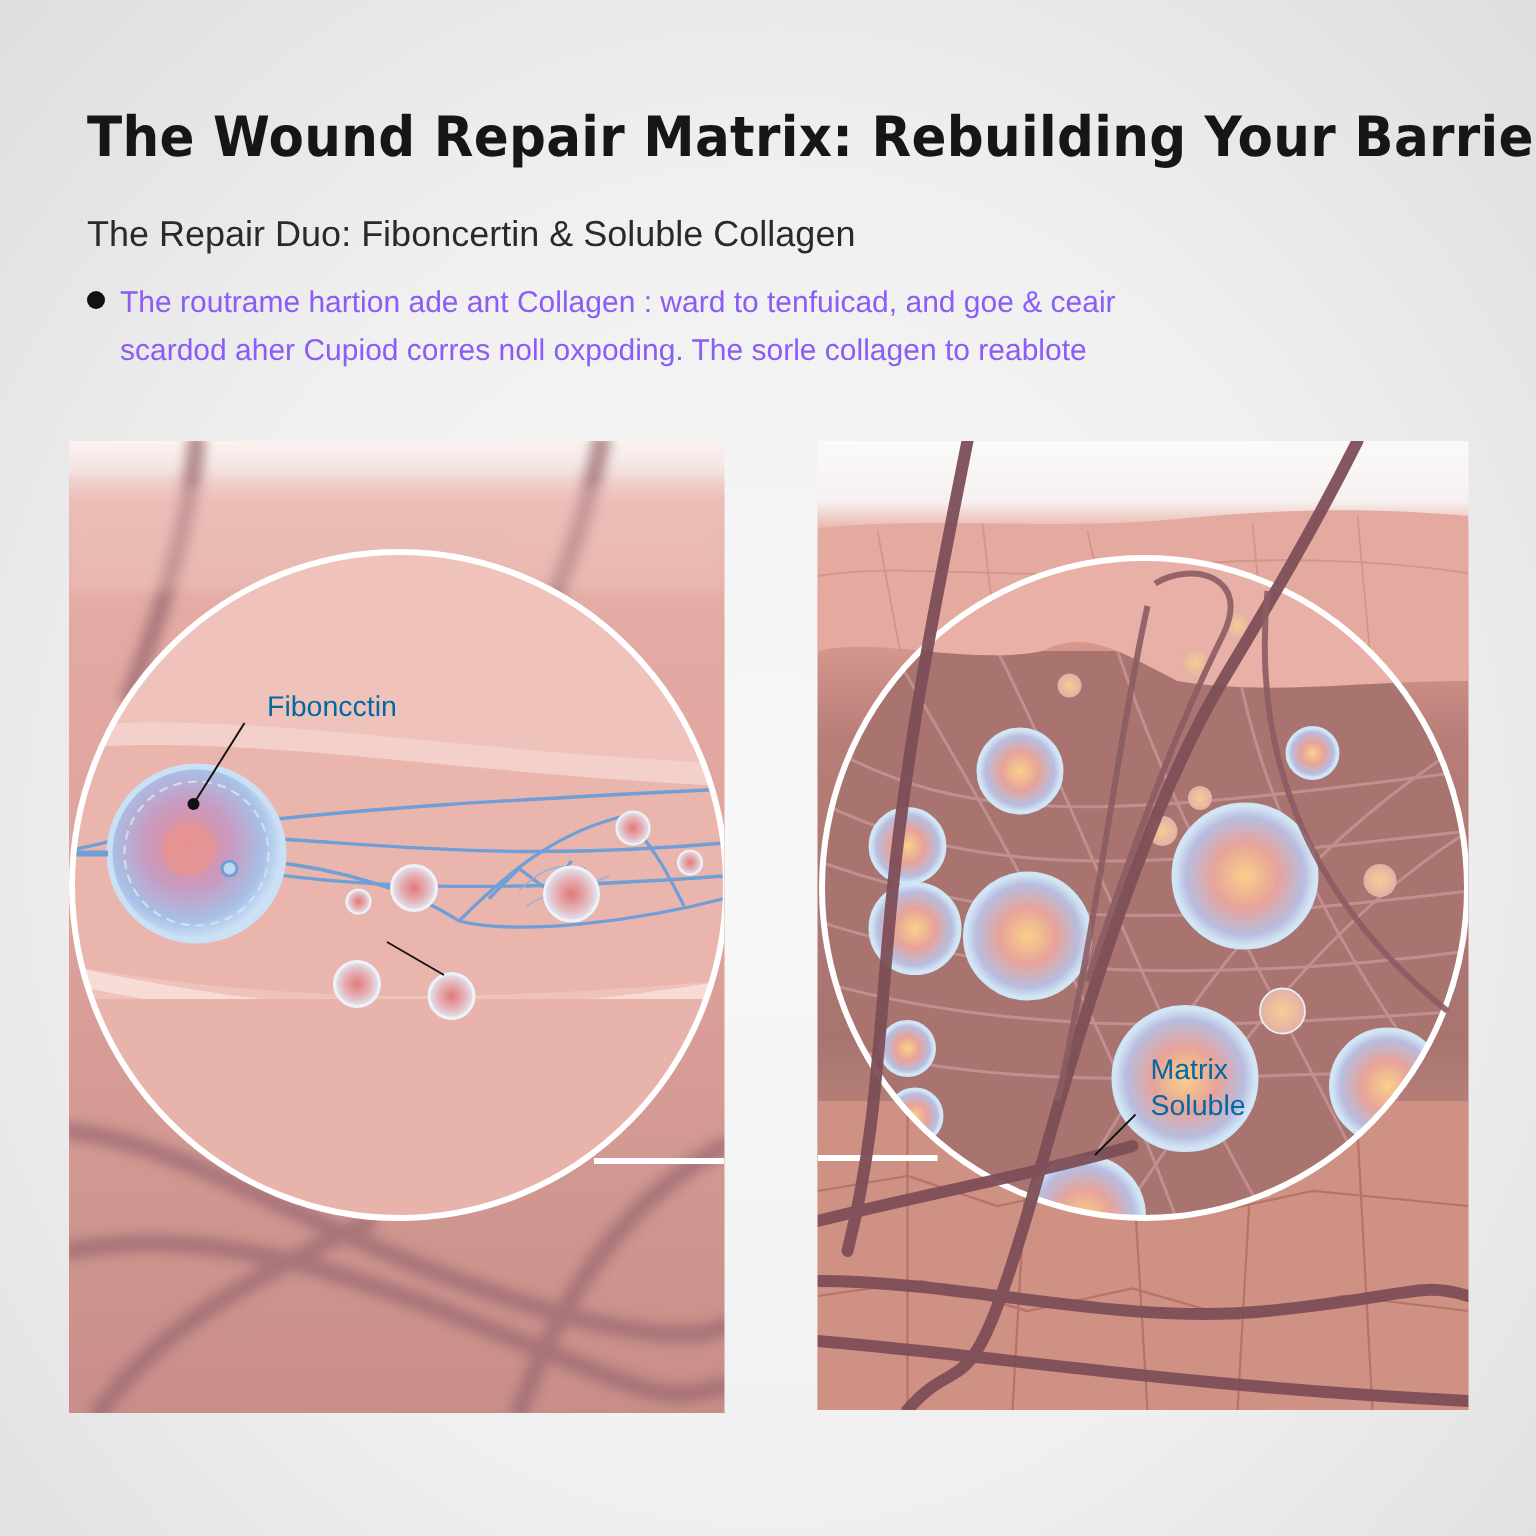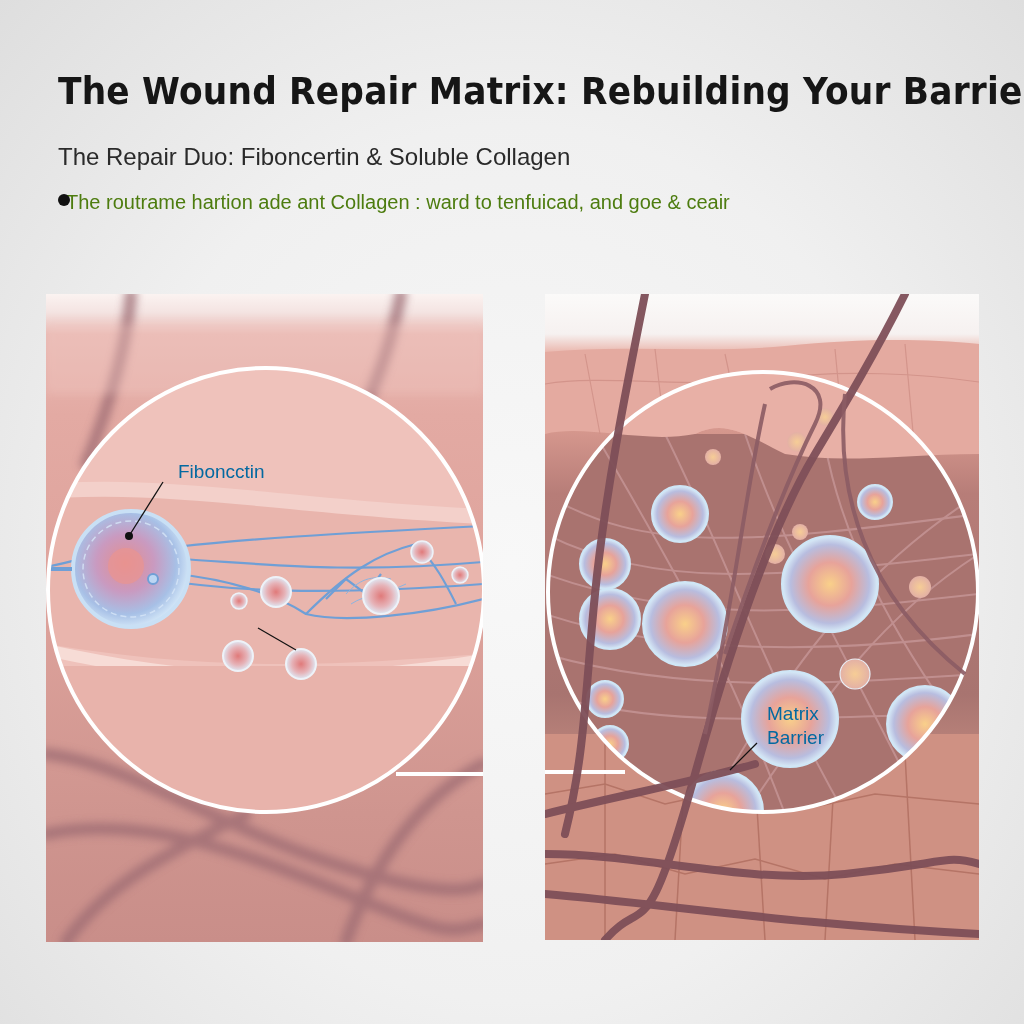--- a/index.html
+++ b/index.html
@@ -3,21 +3,21 @@
 <meta charset="utf-8">
 <style>
   html,body{margin:0;padding:0;}
   body{width:1024px;height:1024px;overflow:hidden;position:relative;
     background:radial-gradient(ellipse at 50% 55%, #f8f8f8 0%, #f0f0f0 55%, #dedede 100%);
     font-family:"Liberation Sans", sans-serif;color:#1a1a1a;}
   .title{position:absolute;left:58px;top:70px;font-size:37px;font-weight:bold;letter-spacing:0.2px;color:#161616;white-space:nowrap;font-family:"DejaVu Sans", sans-serif;transform:scaleX(0.93);transform-origin:left center;}
   .subtitle{position:absolute;left:58px;top:143px;font-size:24px;color:#2a2a2a;white-space:nowrap;}
   .bullet-block{position:absolute;left:58px;top:186px;width:800px;}
   .bullet-dot{position:absolute;left:0;top:8px;width:12px;height:12px;border-radius:50%;background:#111;}
-  .bullet-text{margin-left:8px;font-size:20px;line-height:32px;color:#4d7c0f;}
+  .bullet-text{margin-left:22px;font-size:20px;line-height:32px;color:#8b5cf6;}
   .bullet-text span{display:block;white-space:nowrap;}
 
   .panel{position:absolute;overflow:hidden;}
   .panel-left{left:46px;top:294px;width:437px;height:648px;
     background:linear-gradient(180deg,#fbf3f1 0px,#f4e4e2 18px,#e9b9b3 40px,#e3aaa3 120px,#dea39c 300px,#cf958f 520px,#c98e89 648px);}
   .panel-right{left:545px;top:294px;width:434px;height:646px;
     background:linear-gradient(180deg,#fbfaf9 0px,#f6f1f0 40px,#e9b2a8 60px,#dd9e93 120px,#b77d78 200px,#a87470 400px,#cf9587 520px,#c98d80 646px);}
   .panel svg{position:absolute;left:0;top:0;}
 
   .label{position:absolute;font-size:19px;color:#0369a1;line-height:24px;font-family:"Liberation Sans", sans-serif;}
@@ -27,20 +27,21 @@
 </head>
 <body>
 
 <div class="title">The Wound Repair Matrix: Rebuilding Your Barrier</div>
 <div class="subtitle">The Repair Duo: Fiboncertin &amp; Soluble Collagen</div>
 
 <div class="bullet-block">
   <div class="bullet-dot"></div>
   <div class="bullet-text">
     <span>The routrame hartion ade ant Collagen : ward to tenfuicad, and goe &amp; ceair</span>
+    <span>scardod aher Cupiod corres noll oxpoding. The sorle collagen to reablote</span>
   </div>
 </div>
 
 <div class="panel panel-left">
   <svg width="437" height="648" viewBox="0 0 437 648">
     <defs>
       <radialGradient id="bigcell" cx="45%" cy="45%" r="55%">
         <stop offset="0%" stop-color="#e58e8e"></stop>
         <stop offset="45%" stop-color="#c99ac0"></stop>
         <stop offset="80%" stop-color="#a7c0e6"></stop>
@@ -205,14 +206,14 @@
     <g stroke="#8c5c64" stroke-width="4" fill="none" opacity="0.9">
       <path d="M225 95 C 250 80, 290 90, 270 130 S 220 240, 180 360"></path>
       <path d="M220 110 C 200 200, 190 300, 160 440"></path>
       <path d="M300 100 C 290 200, 320 300, 420 380"></path>
     </g>
     <line x1="185" y1="448" x2="212" y2="475" stroke="#111" stroke-width="1.2" transform="rotate(90 198 462)"></line>
   </svg>
 </div>
 <div class="label label-sol">
   <div>Matrix</div>
-  <div>Barrier</div>
+  <div>Soluble</div>
 </div>
 
 </body></html>

